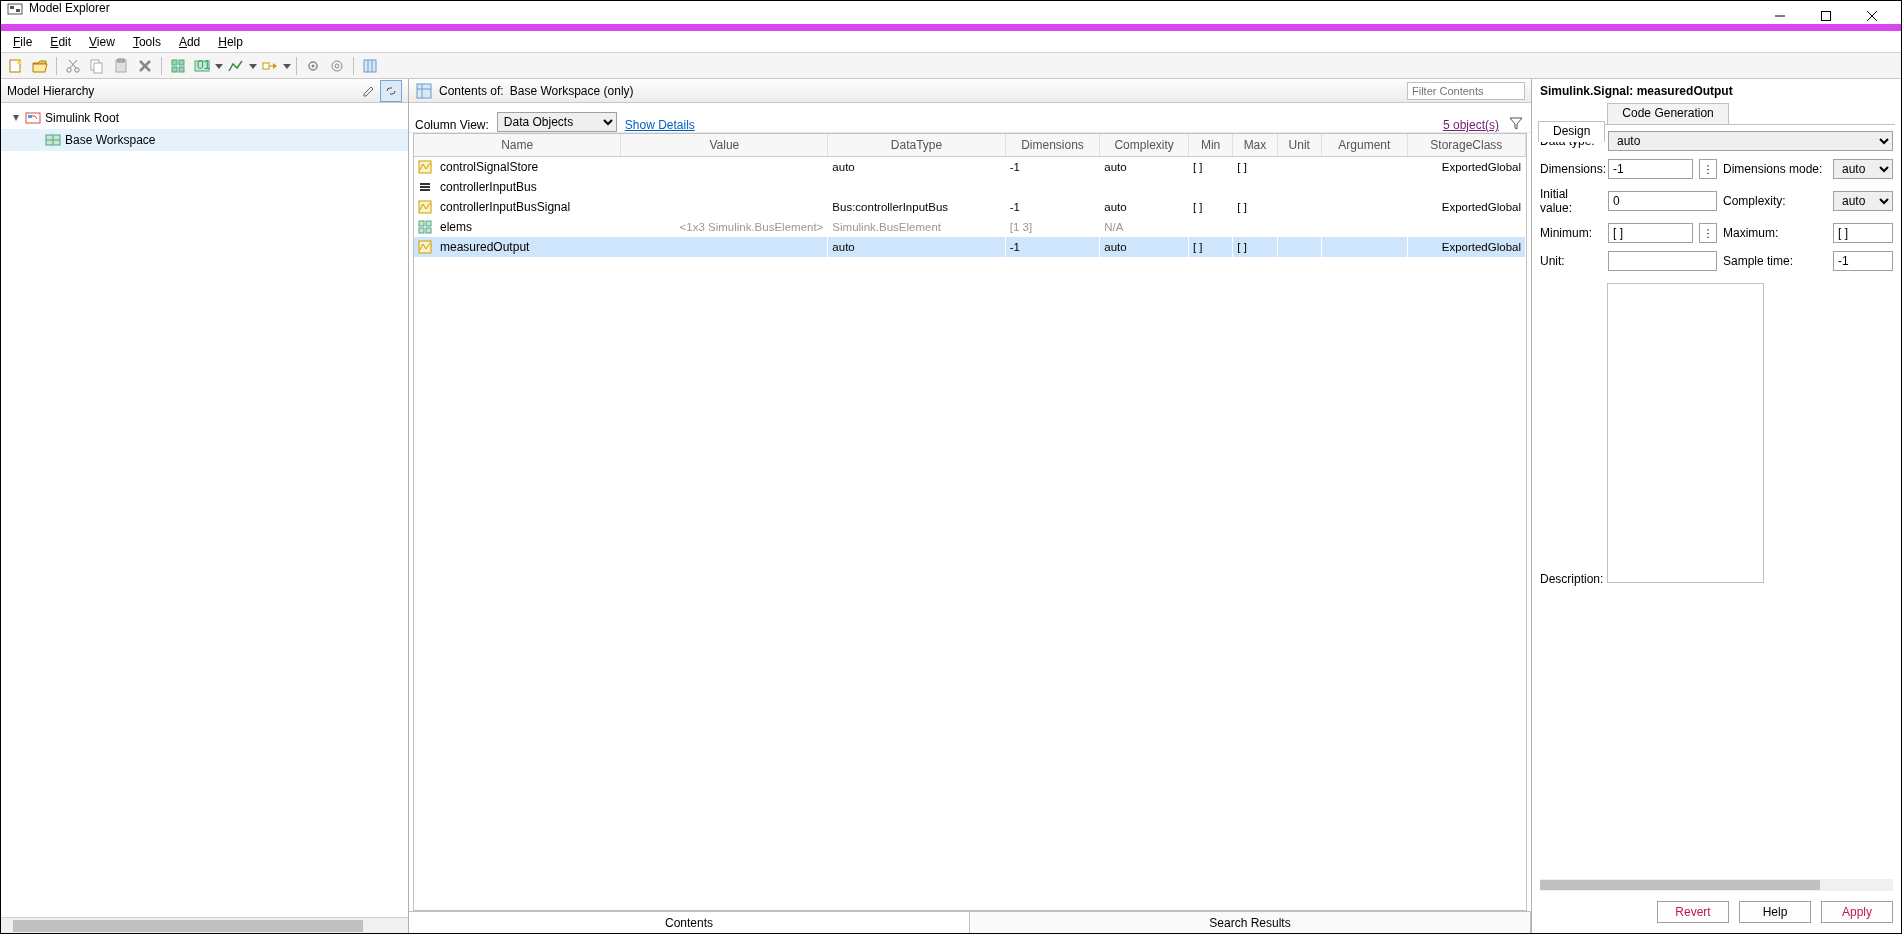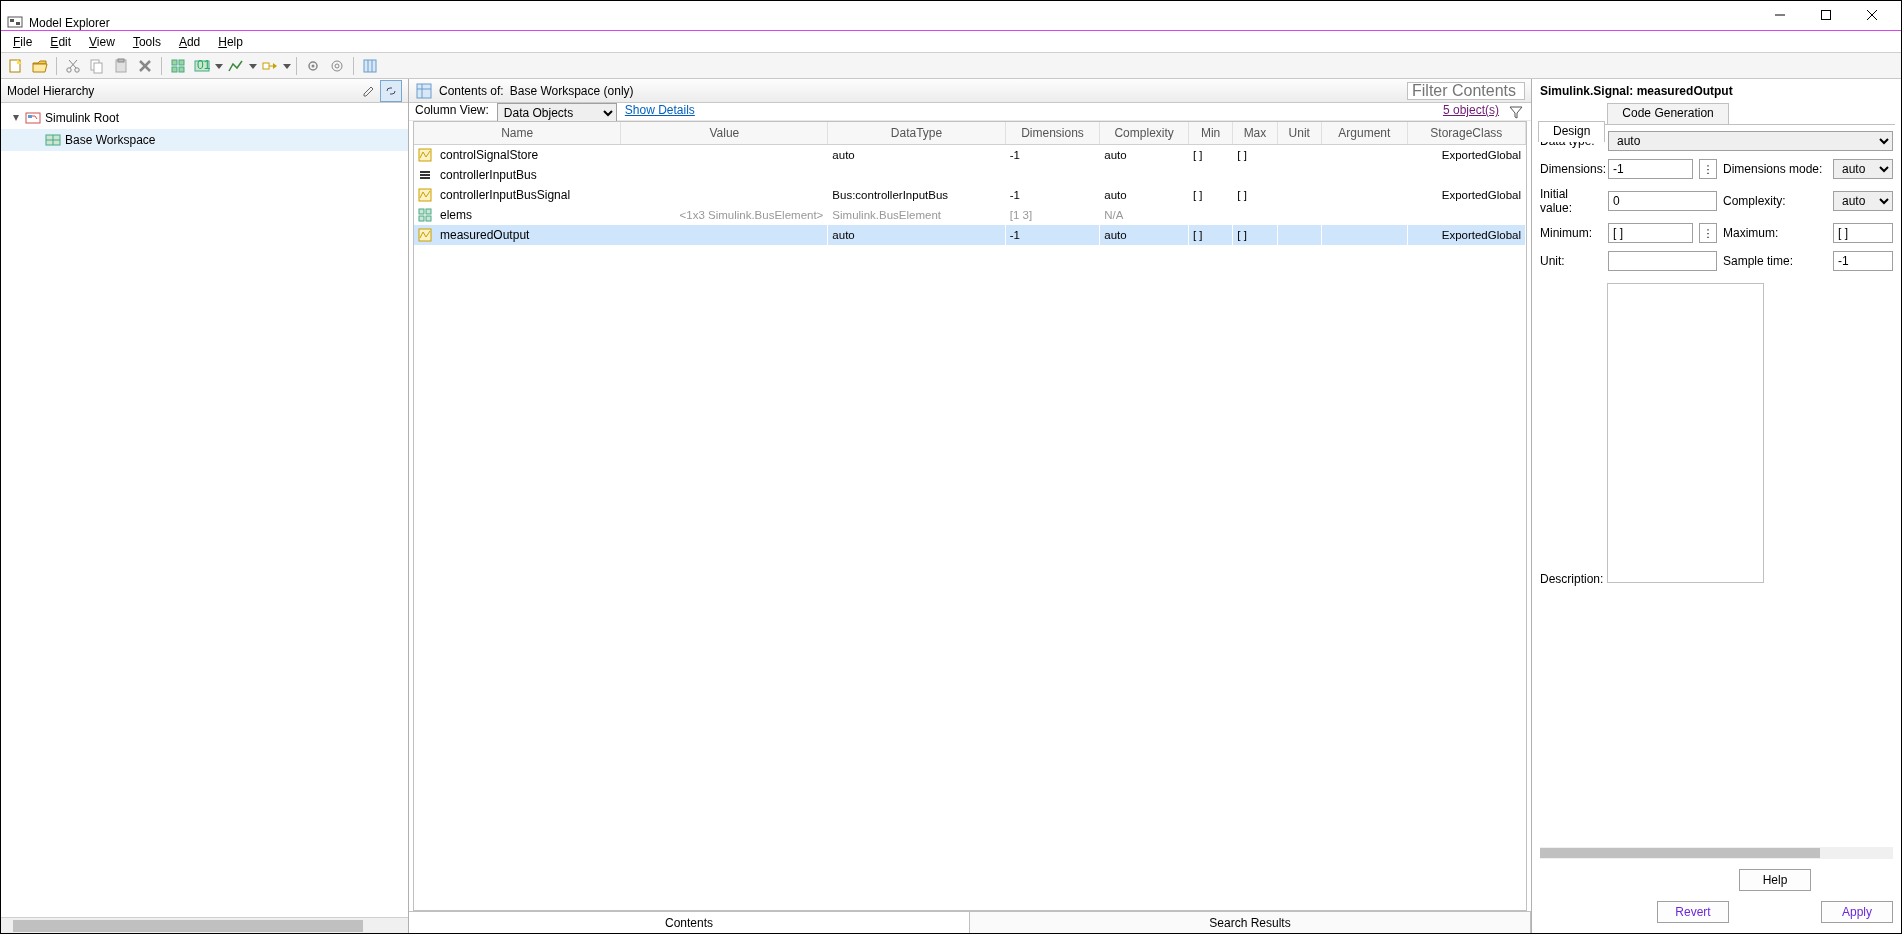--- a/index.html
+++ b/index.html
@@ -1,20 +1,20 @@
 <!DOCTYPE html>
 <html><head>
 <meta charset="utf-8">
 <style>
 * { box-sizing: border-box; margin: 0; padding: 0; font-family: "Segoe UI", Tahoma, sans-serif; font-size: 12px; }
 html, body { width: 100%; height: 100%; overflow: hidden; background: #fff; }
 .window { display: flex; flex-direction: column; width: 1902px; height: 934px; border: 1px solid #000; background: #fff; }
 
 
-.titlebar { display: flex; align-items: flex-end; height: 30px; background: #fff; border-bottom: 1px solid #d946ef; padding: 0 6px; }
+.titlebar { display: flex; align-items: flex-start; height: 30px; background: #fff; border-bottom: 7px solid #d946ef; padding: 0 6px; }
 .titlebar .app-icon { width: 16px; height: 16px; margin-right: 6px; }
 .titlebar .title { flex: 0 0 auto; font-size: 12px; }
 .titlebar .spacer { flex: 1; }
 .titlebar .win-btn { width: 46px; height: 30px; display: flex; align-items: center; justify-content: center; }
 
 
 .menubar { display: flex; align-items: center; height: 22px; background: #fff; border-bottom: 1px solid #d0d0d0; padding: 0 4px; gap: 2px; }
 .menubar .menu-item { padding: 2px 8px; cursor: default; }
 .underline { text-decoration: underline; }
 
@@ -39,23 +39,23 @@
 .tree-toggle { width: 14px; height: 14px; display:inline-flex;align-items:center;justify-content:center; margin-right:2px; }
 .tree-icon { width: 16px; height: 16px; margin-right: 4px; display:inline-flex;align-items:center;justify-content:center; }
 .tree-label { }
 
 .left-scroll { height: 16px; background:#f0f0f0; border-top:1px solid #d0d0d0; display:flex; }
 .left-scroll .thumb { width: 350px; height:12px; margin:2px 0 0 12px; background:#c0c0c0;}
 
 .midpane { flex: 1; display: flex; flex-direction: column; min-width: 0; }
 .mid-header { display:flex; align-items:center; height:24px; background: linear-gradient(#fdfdfd,#ececec); border-bottom:1px solid #c8c8c8; padding:0 6px; gap:6px; }
 .mid-header .hdr-icon { width:18px; height:18px; display:flex;align-items:center;justify-content:center; }
-.mid-header .filter-input { margin-left:auto; width:118px; height:18px; border:1px solid #c0c0c0; padding:0 4px; font-size:16px; color:#888; }
-
-.colview-row { display:flex; align-items:flex-start; height:18px; padding:0 6px; gap:8px; background:#fff; border-bottom:1px solid #e8e8e8;}
+.mid-header .filter-input { margin-left:auto; width:118px; height:18px; border:1px solid #c0c0c0; padding:0 4px; font-size:11px; color:#888; }
+
+.colview-row { display:flex; align-items:flex-end; height:30px; padding:0 6px; gap:8px; background:#fff; border-bottom:1px solid #e8e8e8;}
 .colview-row label { }
 .colview-row select { width:120px; height:20px; border:1px solid #a0a0a0; font-size:12px; padding:0 2px; }
 .colview-row .link { color:#0060c0; text-decoration:underline; cursor:pointer; }
 .colview-row .obj-count { margin-left:auto; color:#701a75; text-decoration:underline; }
 .colview-row .filter-icon { width:18px;height:18px;display:flex;align-items:center;justify-content:center; }
 
 .table-wrap { flex:1; overflow:auto; background:#fff; border:1px solid #c0c0c0; margin:0 4px 0 4px; }
 table.grid { width:100%; border-collapse:collapse; table-layout:fixed; }
 table.grid th { font-weight:normal; color:#555; background:#f7f7f7; border-right:1px solid #e0e0e0; border-bottom:1px solid #d0d0d0; height:22px; padding:0 4px; text-align:center; overflow:hidden;white-space:nowrap; }
 table.grid td { height:20px; padding:0 4px; border-right:1px solid transparent; white-space:nowrap; overflow:hidden; font-size:11.5px; }
@@ -83,21 +83,21 @@
 .prop-row.full select { flex:1; }
 .two-col-grid { display:grid; grid-template-columns: 62px 1fr 18px 104px 60px; gap:6px; align-items:center; }
 .two-col-grid.nodots { grid-template-columns: 62px 1fr 104px 60px; }
 .two-col-grid input,.two-col-grid select{ height:20px;border:1px solid #a0a0a0;padding:0 4px;font-size:12px; min-width:0; }
 .two-col-grid .dots { width:18px;height:20px;border:1px solid #a0a0a0;display:flex;align-items:center;justify-content:center;font-size:11px; }
 .desc-area { flex:1; border:1px solid #c0c0c0; margin-top:4px; min-height:300px; resize:none; font-family:inherit;font-size:12px; }
 .right-scroll { height:12px; margin:0 8px 4px 8px; background:#f0f0f0; display:flex; }
 .right-scroll .thumb{ width:280px;height:10px;margin:1px 0 0 0;background:#c0c0c0; }
 .right-buttons { display:flex; justify-content:flex-end; gap:10px; padding:6px 8px 10px 0; }
 .right-buttons button { width:72px; height:22px; border:1px solid #a0a0a0; background:#fdfdfd; }
-.right-buttons button:disabled { color:#6d28d9;margin-top:32px; }
+.right-buttons button:disabled { color:#be185d; }
 
 svg { display:block; }
 </style>
 </head>
 <body>
 
 <div class="window">
 
   <div class="titlebar">
     <span class="app-icon">

